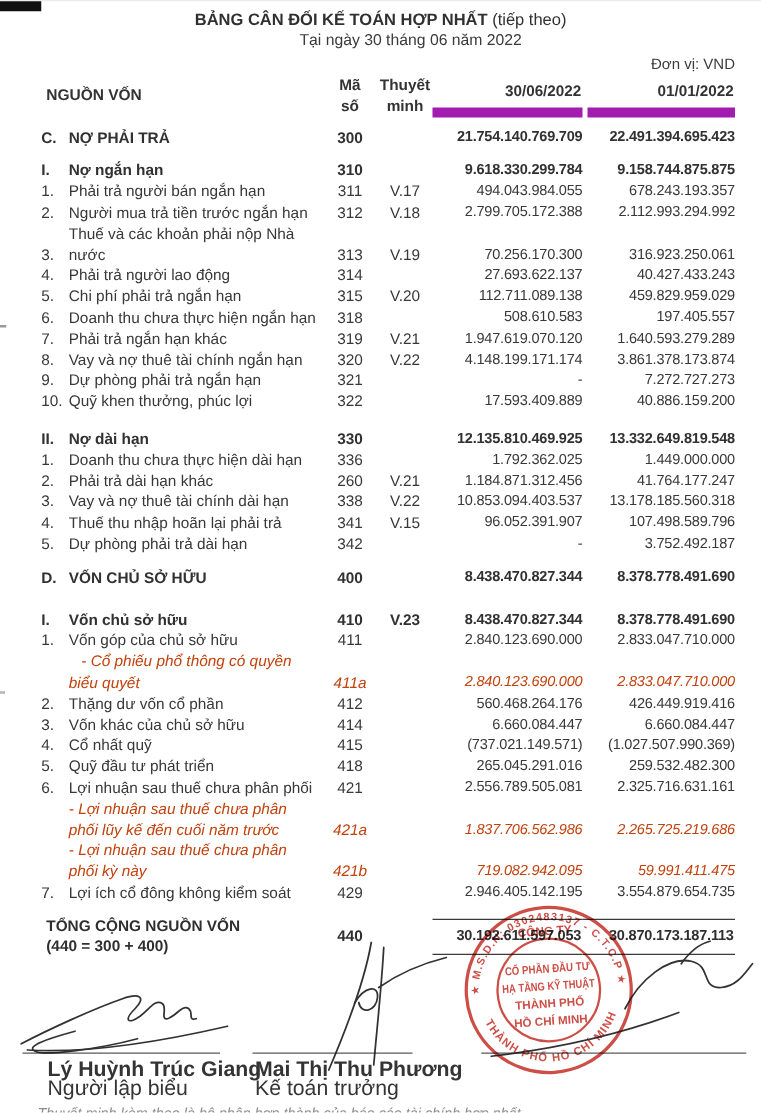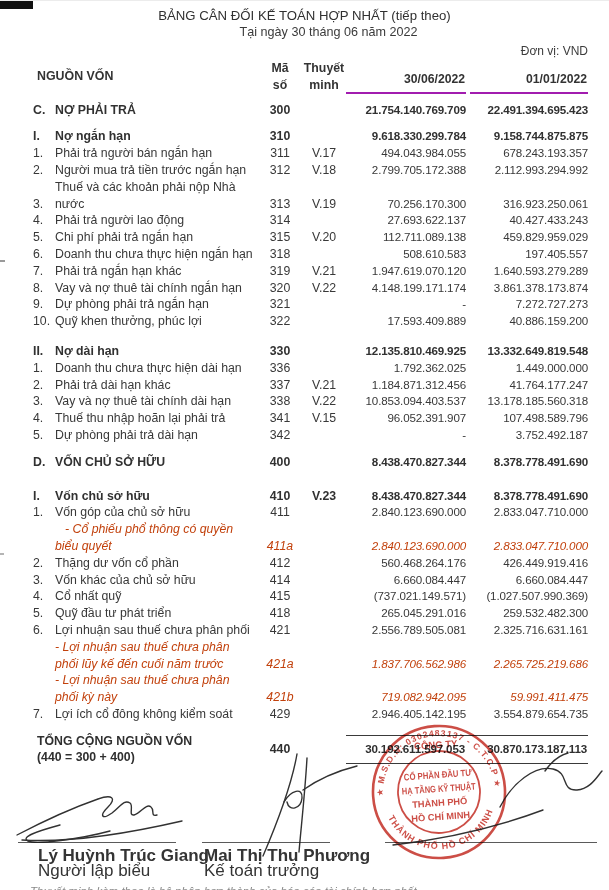--- a/index.html
+++ b/index.html
@@ -9,38 +9,38 @@
   }
   .page{position:relative;width:609px;height:890px;border-top:1px solid #ececec;}
   
   .scan-bar{position:absolute;left:0;top:0;width:33px;height:8px;background:#101010;}
   .edge-mark-1{position:absolute;left:0;top:259px;width:5px;height:2px;background:#9a9a9a;}
   .edge-mark-2{position:absolute;left:0;top:552px;width:4px;height:2px;background:#b5b5b5;}
 
   
   .title-wrap{padding-top:7px;text-align:center;line-height:15px;}
   .title{font-size:13.2px;color:#303030;}
-  .title .bold{font-weight:normal;}
+  .title .bold{font-weight:bold;}
   .subtitle{font-size:12.6px;margin-top:2px;color:#3a3a3a;padding-left:48px;}
   .unit{ text-align:right;margin:4px 21px 0 0;font-size:12px;color:#3c3c3c;}
 
   
   .row{
     display:grid;
     grid-template-columns:27px 203px 44px 44px 120px 122px;
     align-items:end;
     line-height:16.8px;font-size:12.3px;
   }
   .thead{margin:2px 0 0 28px;align-items:end;font-weight:bold;color:#333;}
   .th-source{grid-column:1/3;padding-left:9px;align-self:center;font-size:12.4px;}
   .th-code,.th-note{text-align:center;}
   .th-code span{display:inline-block;width:24px;text-align:center;}
   .th-note span{display:inline-block;width:44px;text-align:center;}
   .th-date{text-align:right;font-size:12.2px;}
-  .th-date .dateline{display:block;border-bottom:2px solid #a21caf;padding:0 1px 4px 0;}
+  .th-date .dateline{display:block;border-bottom:8px solid #a21caf;padding:0 1px 4px 0;}
   .th-date.second .dateline{margin-left:4px;}
 
   .tbody{margin:8px 0 0 28px;}
   .cell{min-height:1px;}
   .cell.num{padding-left:5px;}
   .cell.label{white-space:pre-line;padding-right:4px;}
   .cell.code,.cell.note{text-align:center;}
   .cell.val{text-align:right;font-size:11.6px;letter-spacing:-0.15px;}
   .row.sec{font-weight:bold;color:#313131;}
   .row.sub{font-style:italic;color:#c2410c;}
@@ -212,21 +212,21 @@
         <div class="cell num">1.</div>
         <div class="cell label">Doanh thu chưa thực hiện dài hạn</div>
         <div class="cell code">336</div>
         <div class="cell note"></div>
         <div class="cell val">1.792.362.025</div>
         <div class="cell val">1.449.000.000</div>
       </div>
       <div class="row item">
         <div class="cell num">2.</div>
         <div class="cell label">Phải trả dài hạn khác</div>
-        <div class="cell code">337</div>
+        <div class="cell code">260</div>
         <div class="cell note">V.21</div>
         <div class="cell val">1.184.871.312.456</div>
         <div class="cell val">41.764.177.247</div>
       </div>
       <div class="row item">
         <div class="cell num">3.</div>
         <div class="cell label">Vay và nợ thuê tài chính dài hạn</div>
         <div class="cell code">338</div>
         <div class="cell note">V.22</div>
         <div class="cell val">10.853.094.403.537</div>

